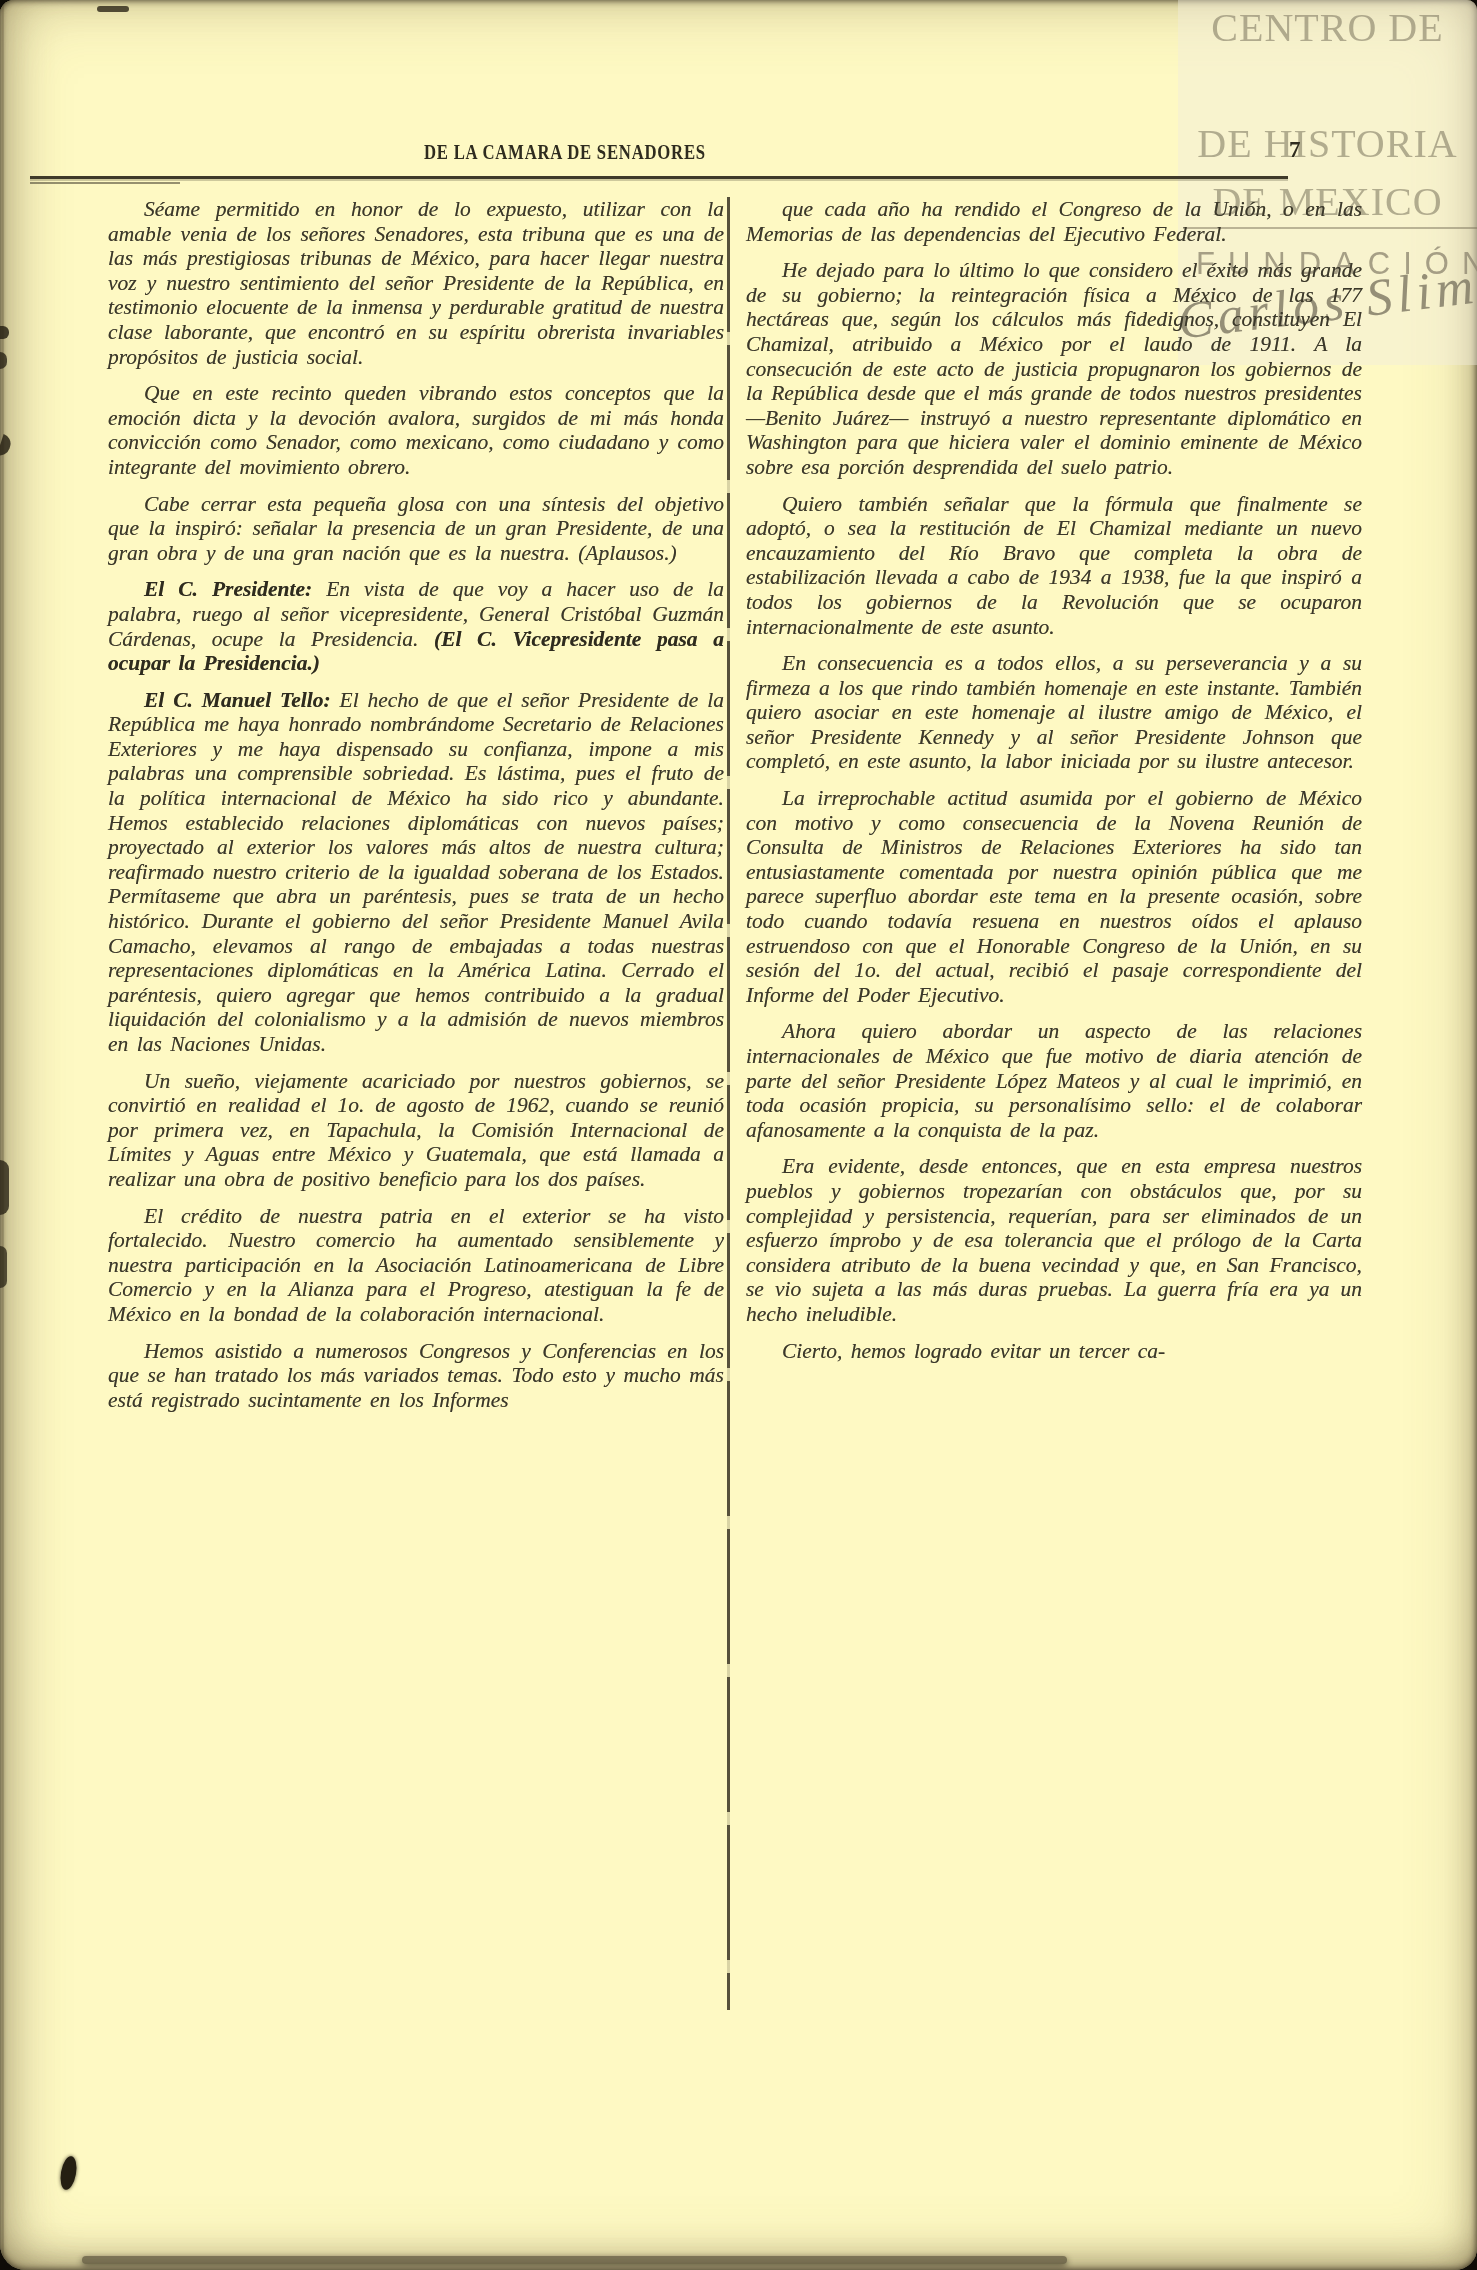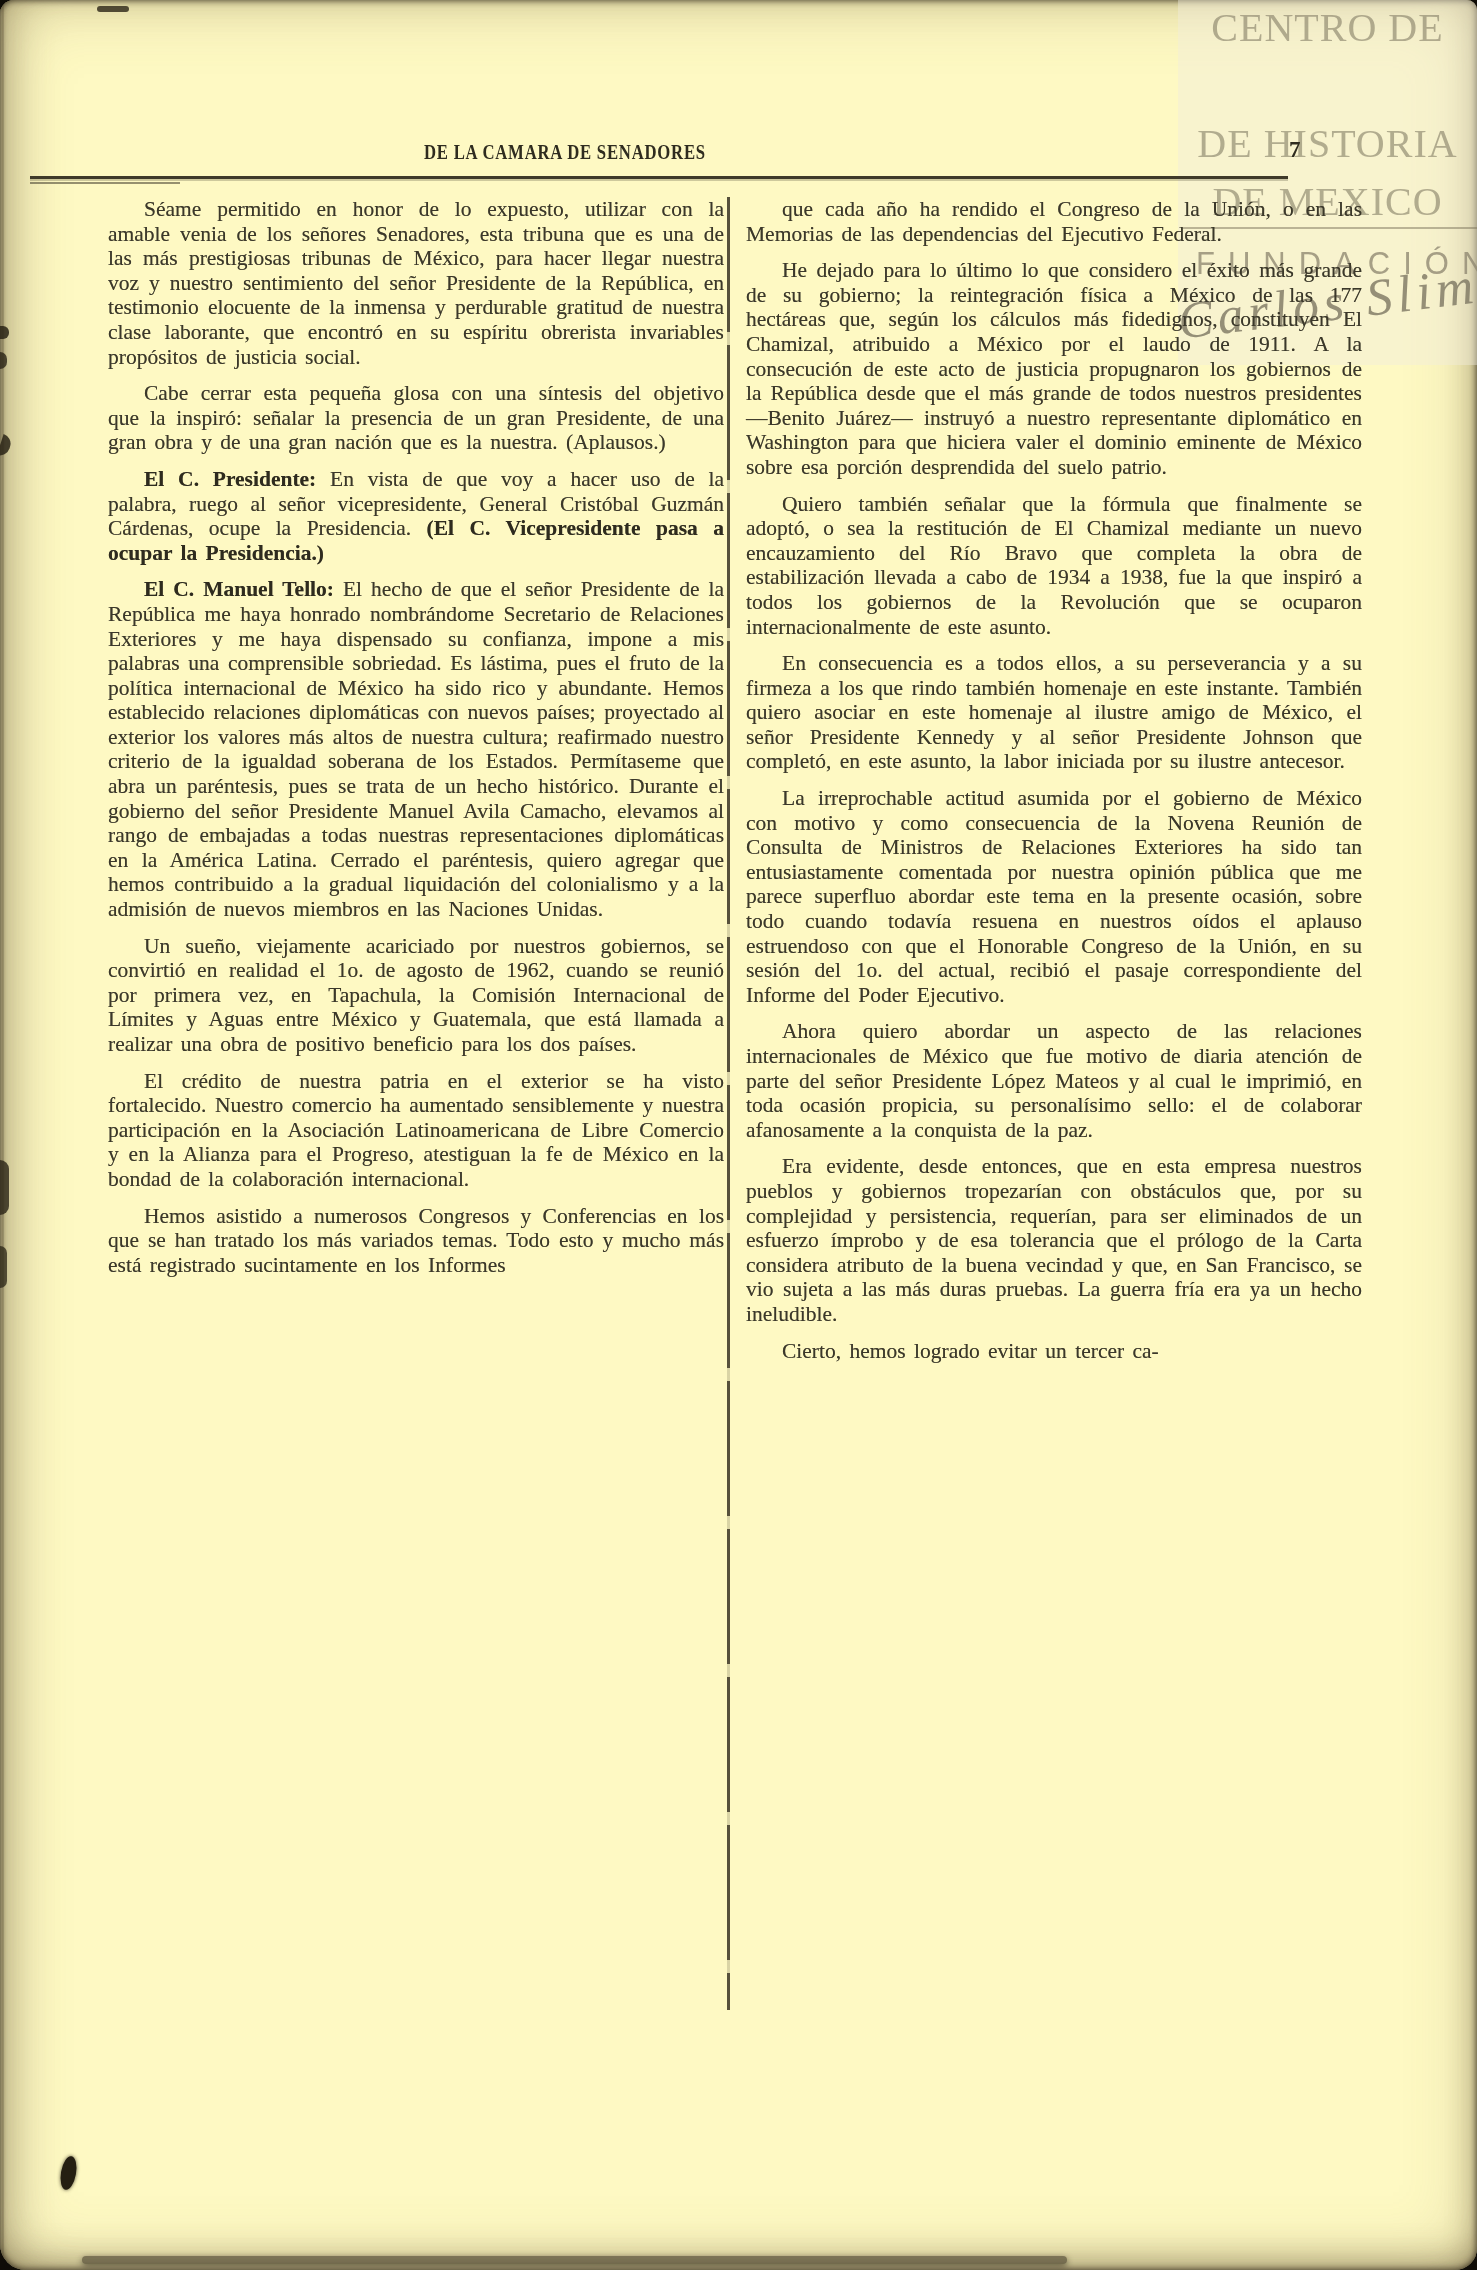--- a/index.html
+++ b/index.html
@@ -17,21 +17,21 @@
                     inset 0 -18px 40px -16px rgba(70,55,30,0.45);
         overflow:hidden;}
   .hdr-title{position:absolute;left:424px;top:139px;font-weight:bold;font-size:22px;
              letter-spacing:1px;color:#2f2c1f;white-space:nowrap;
              transform:scaleX(0.76);transform-origin:left center;}
   .page-num{position:absolute;left:1289px;top:137px;font-weight:bold;font-size:23px;color:#2f2c1f;}
   .hdr-rule{position:absolute;left:30px;top:176px;width:1258px;height:3px;background:#3f3a29;
             box-shadow:0 2px 0 rgba(63,58,41,0.25);}
   .hdr-rule2{position:absolute;left:30px;top:182px;width:150px;height:2px;background:rgba(63,58,41,0.55);}
 
-  .col{position:absolute;top:197px;width:616px;color:#3b382a;}
+  .col{position:absolute;top:197px;width:616px;color:#3b382a;font-style:italic;}
   #col-left{left:108px;}
   #col-right{left:746px;}
   .col p{margin:0 0 12px 0;font-size:21.5px;line-height:24.6px;text-align:justify;
          text-indent:36px;word-spacing:3px;text-shadow:0 0 0.4px rgba(59,56,42,0.55);}
   .col p span.b{font-weight:bold;color:#2e2b1e;}
 
   .divider{position:absolute;left:727px;top:197px;width:3px;height:1813px;
            background:repeating-linear-gradient(180deg,#443e2c 0px,#443e2c 135px,rgba(68,62,44,0.22) 135px,rgba(68,62,44,0.22) 148px);
            opacity:0.9;}
 
@@ -75,20 +75,21 @@
     <div class="wm-fund">FUNDACIÓN</div>
     <div class="wm-sign">Carlos Slim</div>
 
     <div class="hdr-title">DE LA CAMARA DE SENADORES</div>
     <div class="page-num">7</div>
     <div class="hdr-rule"></div>
     <div class="hdr-rule2"></div>
 
     <div class="col" id="col-left">
         <p><span>Séame permitido en honor de lo expuesto, utilizar con la amable venia de los señores Senadores, esta tribuna que es una de las más prestigiosas tribunas de México, para hacer llegar nuestra voz y nuestro sentimiento del señor Presidente de la República, en testimonio elocuente de la inmensa y perdurable gratitud de nuestra clase laborante, que encontró en su espíritu obrerista invariables propósitos de justicia social.</span></p>
+        <p><span>Que en este recinto queden vibrando estos conceptos que la emoción dicta y la devoción avalora, surgidos de mi más honda convicción como Senador, como mexicano, como ciudadano y como integrante del movimiento obrero.</span></p>
         <p><span>Cabe cerrar esta pequeña glosa con una síntesis del objetivo que la inspiró: señalar la presencia de un gran Presidente, de una gran obra y de una gran nación que es la nuestra. (Aplausos.)</span></p>
         <p><span class="b">El C. Presidente:</span><span> En vista de que voy a hacer uso de la palabra, ruego al señor vicepresidente, General Cristóbal Guzmán Cárdenas, ocupe la Presidencia. </span><span class="b">(El C. Vicepresidente pasa a ocupar la Presidencia.)</span></p>
         <p><span class="b">El C. Manuel Tello:</span><span> El hecho de que el señor Presidente de la República me haya honrado nombrándome Secretario de Relaciones Exteriores y me haya dispensado su confianza, impone a mis palabras una comprensible sobriedad. Es lástima, pues el fruto de la política internacional de México ha sido rico y abundante. Hemos establecido relaciones diplomáticas con nuevos países; proyectado al exterior los valores más altos de nuestra cultura; reafirmado nuestro criterio de la igualdad soberana de los Estados. Permítaseme que abra un paréntesis, pues se trata de un hecho histórico. Durante el gobierno del señor Presidente Manuel Avila Camacho, elevamos al rango de embajadas a todas nuestras representaciones diplomáticas en la América Latina. Cerrado el paréntesis, quiero agregar que hemos contribuido a la gradual liquidación del colonialismo y a la admisión de nuevos miembros en las Naciones Unidas.</span></p>
         <p><span>Un sueño, viejamente acariciado por nuestros gobiernos, se convirtió en realidad el 1o. de agosto de 1962, cuando se reunió por primera vez, en Tapachula, la Comisión Internacional de Límites y Aguas entre México y Guatemala, que está llamada a realizar una obra de positivo beneficio para los dos países.</span></p>
         <p><span>El crédito de nuestra patria en el exterior se ha visto fortalecido. Nuestro comercio ha aumentado sensiblemente y nuestra participación en la Asociación Latinoamericana de Libre Comercio y en la Alianza para el Progreso, atestiguan la fe de México en la bondad de la colaboración internacional.</span></p>
         <p><span>Hemos asistido a numerosos Congresos y Conferencias en los que se han tratado los más variados temas. Todo esto y mucho más está registrado sucintamente en los Informes</span></p>
       </div>
     <div class="col" id="col-right">
         <p><span>que cada año ha rendido el Congreso de la Unión, o en las Memorias de las dependencias del Ejecutivo Federal.</span></p>
         <p><span>He dejado para lo último lo que considero el éxito más grande de su gobierno; la reintegración física a México de las 177 hectáreas que, según los cálculos más fidedignos, constituyen El Chamizal, atribuido a México por el laudo de 1911. A la consecución de este acto de justicia propugnaron los gobiernos de la República desde que el más grande de todos nuestros presidentes —Benito Juárez— instruyó a nuestro representante diplomático en Washington para que hiciera valer el dominio eminente de México sobre esa porción desprendida del suelo patrio.</span></p>

